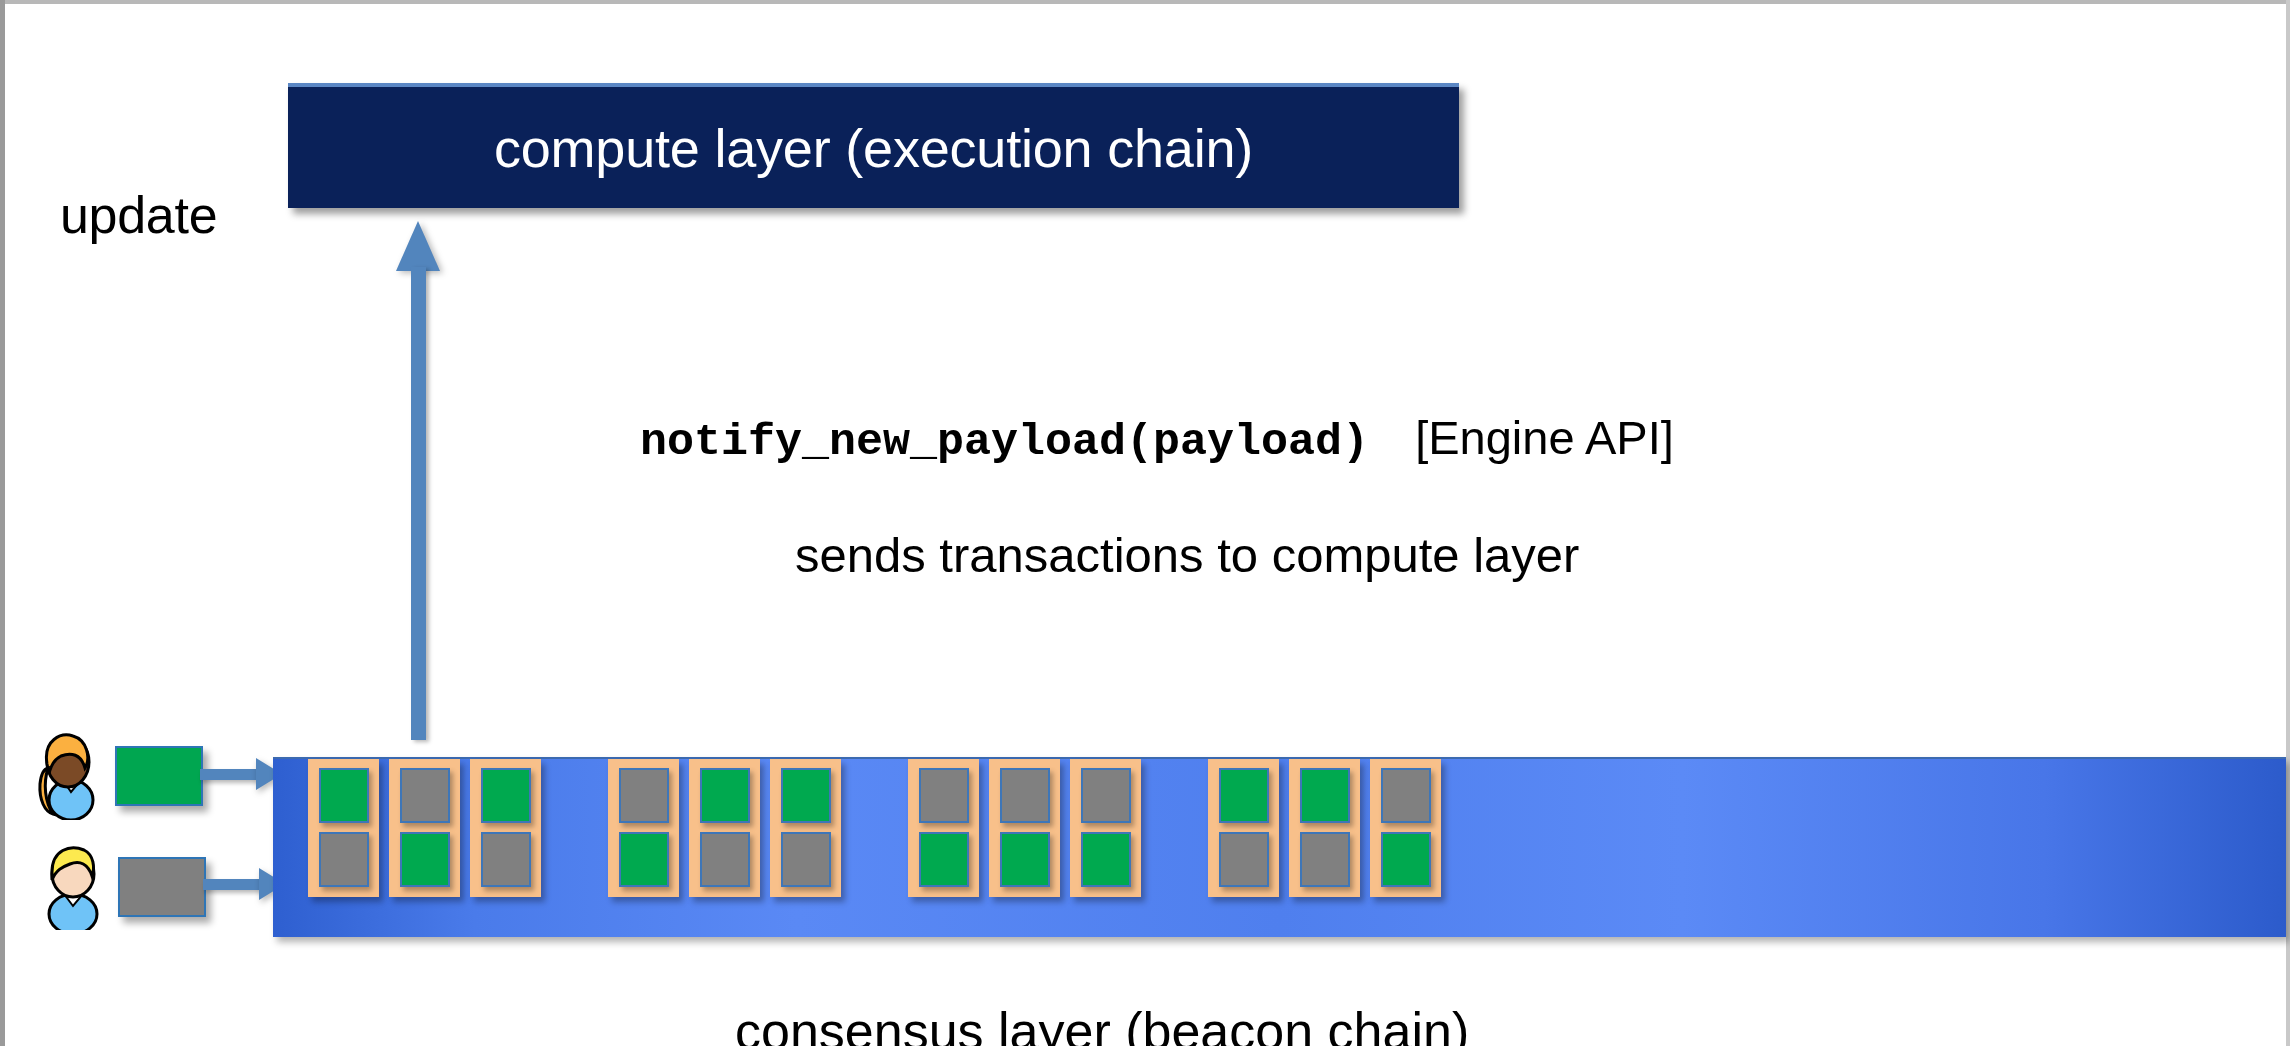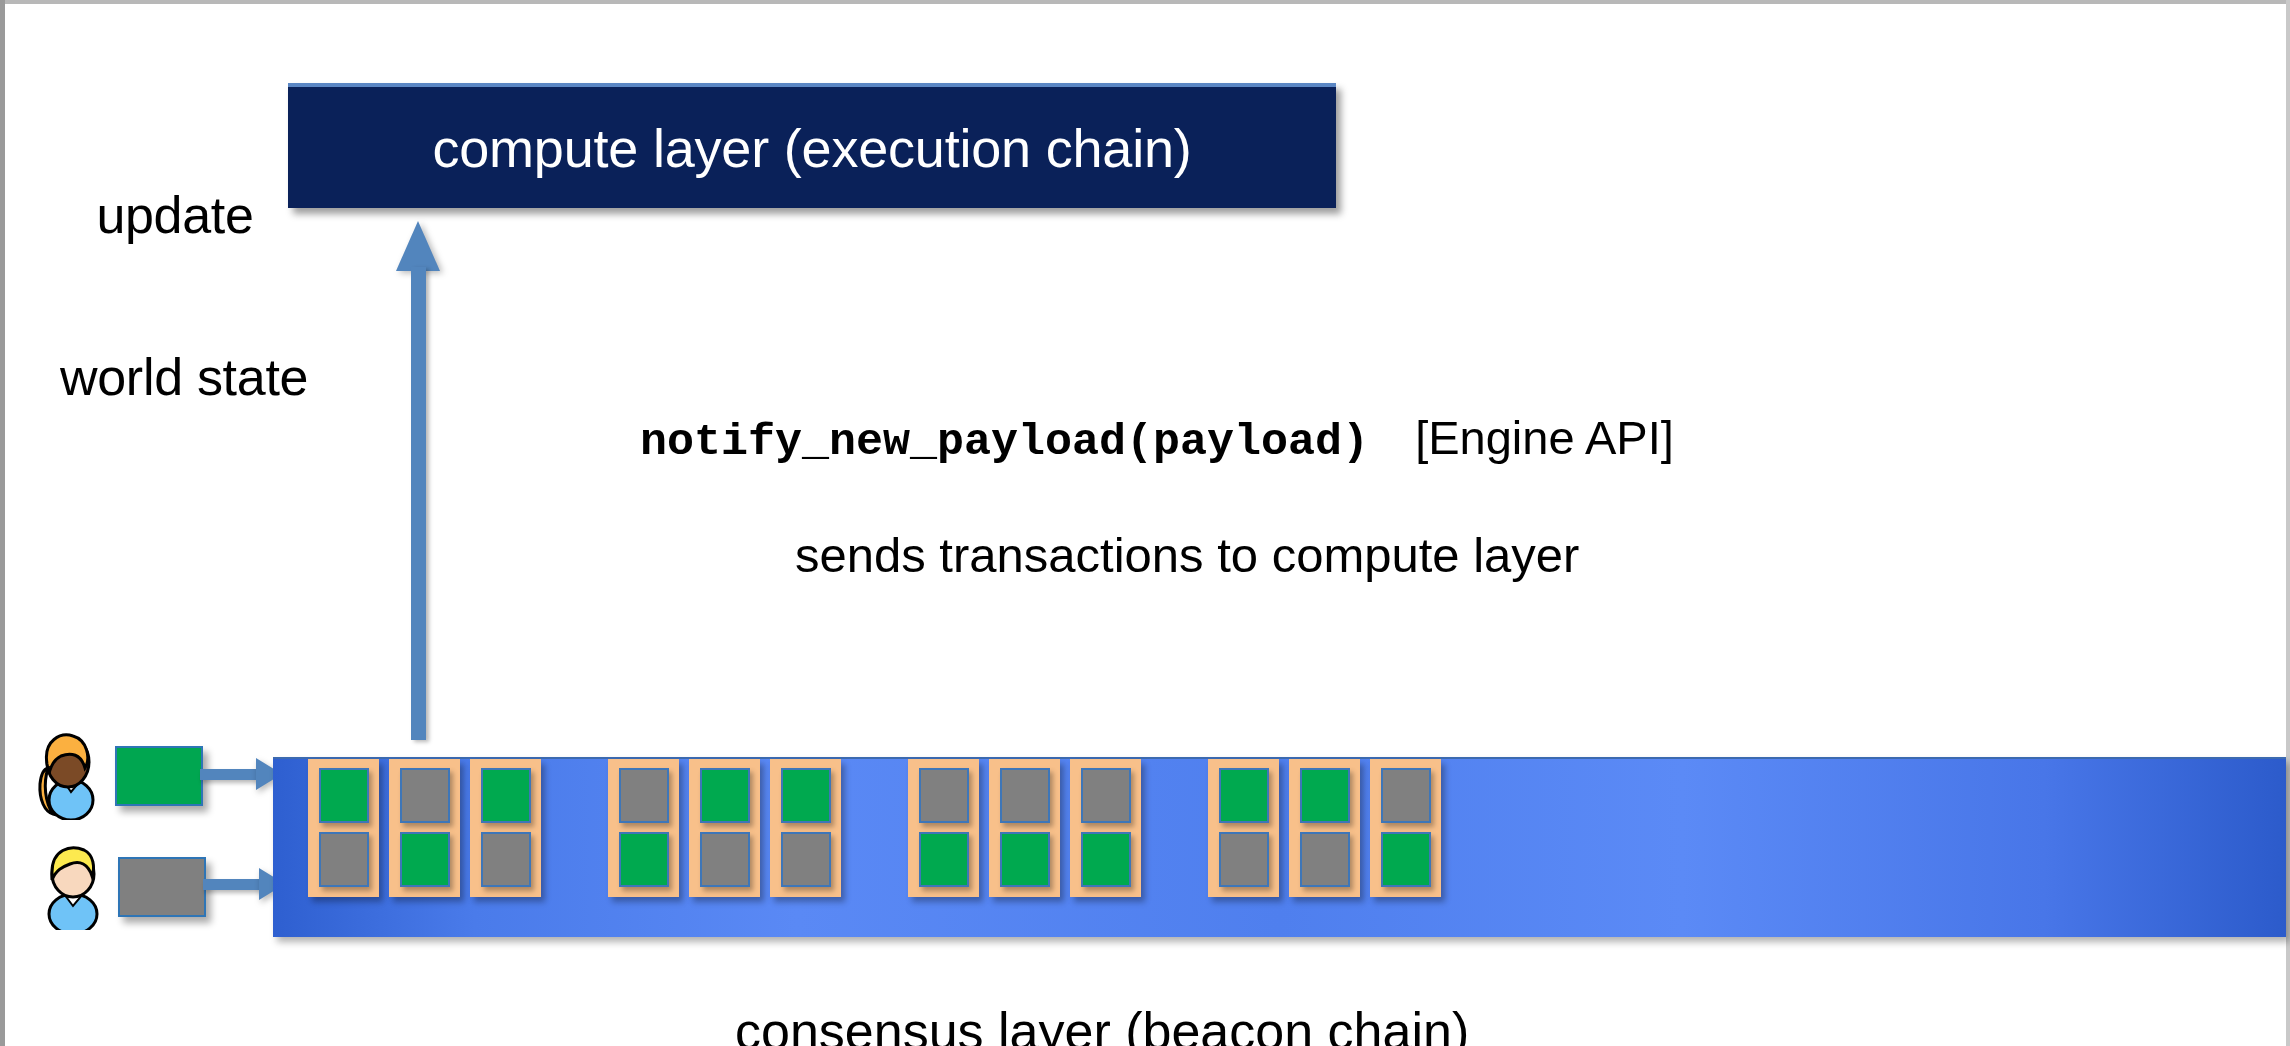--- a/index.html
+++ b/index.html
@@ -12,28 +12,28 @@
 
   
   .edge-left{position:absolute;left:0;top:0;width:5px;height:1046px;background:#9a9a9a;}
   .edge-top{position:absolute;left:0;top:0;width:2290px;height:4px;background:#b8b8b8;}
   .edge-right{position:absolute;right:0;top:0;width:4px;height:1046px;background:#c9c9c9;}
 
   
   .txt{position:absolute;color:#000000;white-space:pre;line-height:1.04;}
 
   #update-world-state{
-    left:60px;top:80px;width:230px;text-align:center;
+    left:60px;top:80px;width:230px;
     font-size:52px;letter-spacing:-0.3px;
   }
   #update-world-state .l{display:block;}
 
   
   #compute-bar{
-    position:absolute;left:288px;top:83px;width:1048px;height:125px;
+    position:absolute;left:288px;top:83px;width:1171px;height:125px;
     background:#0A2159;
     border-top:4px solid #5B87C4;
     box-sizing:border-box;
     box-shadow:5px 6px 7px rgba(0,0,0,0.38);
     display:flex;align-items:center;justify-content:center;
   }
   #compute-bar .label{
     color:#ffffff;font-size:54px;white-space:nowrap;letter-spacing:-0.2px;
   }
 
@@ -114,21 +114,20 @@
 <body>
 
 <div id="stage">
 
   <div class="edge-top"></div>
   <div class="edge-left"></div>
   <div class="edge-right"></div>
 
   <div class="txt" id="update-world-state">
     <span class="l">update</span>
-    <span class="l">world state</span>
   </div>
 
   <div id="compute-bar">
     <span class="label">compute layer (execution chain)</span>
   </div>
 
   <div id="arrow-up">
     <span class="head"></span>
     <span class="shaft"></span>
   </div>

